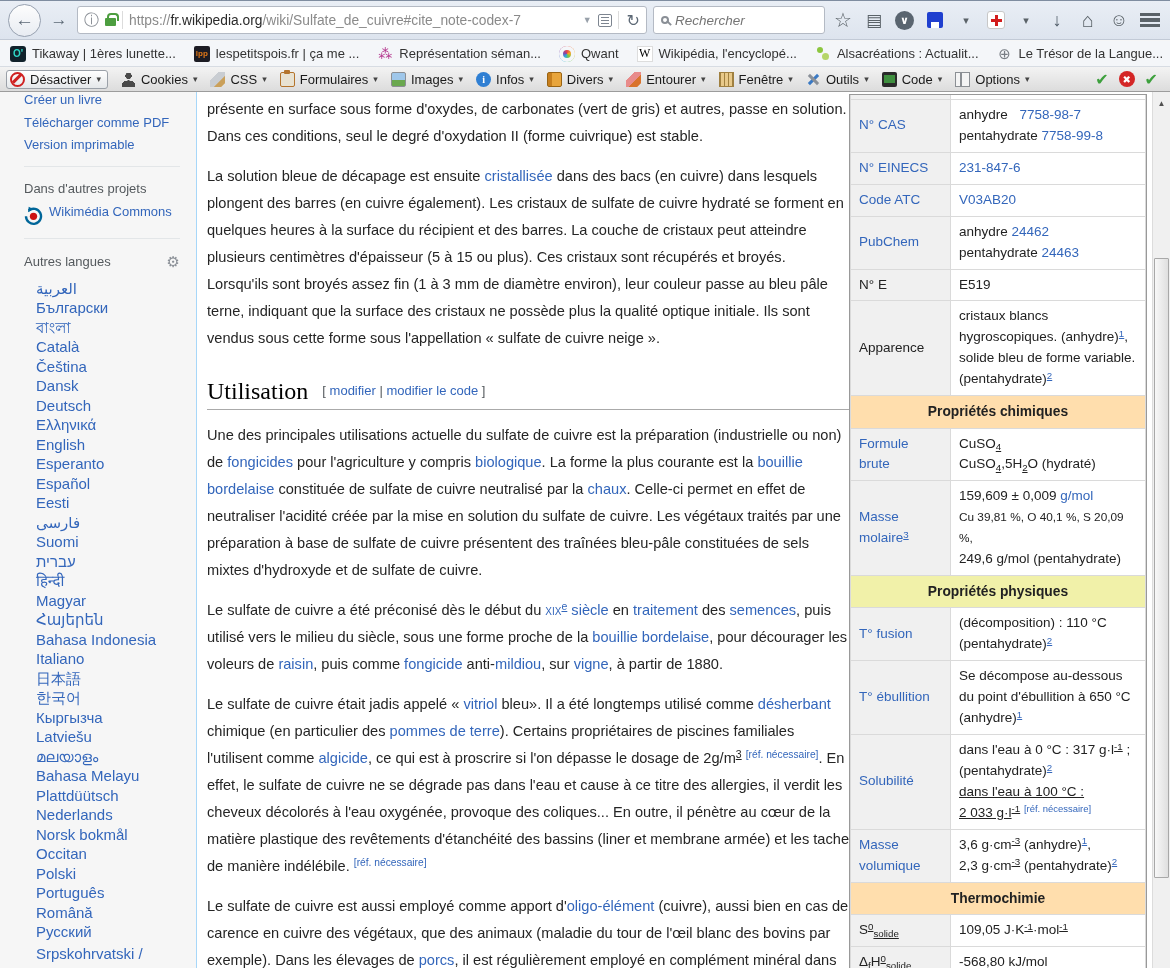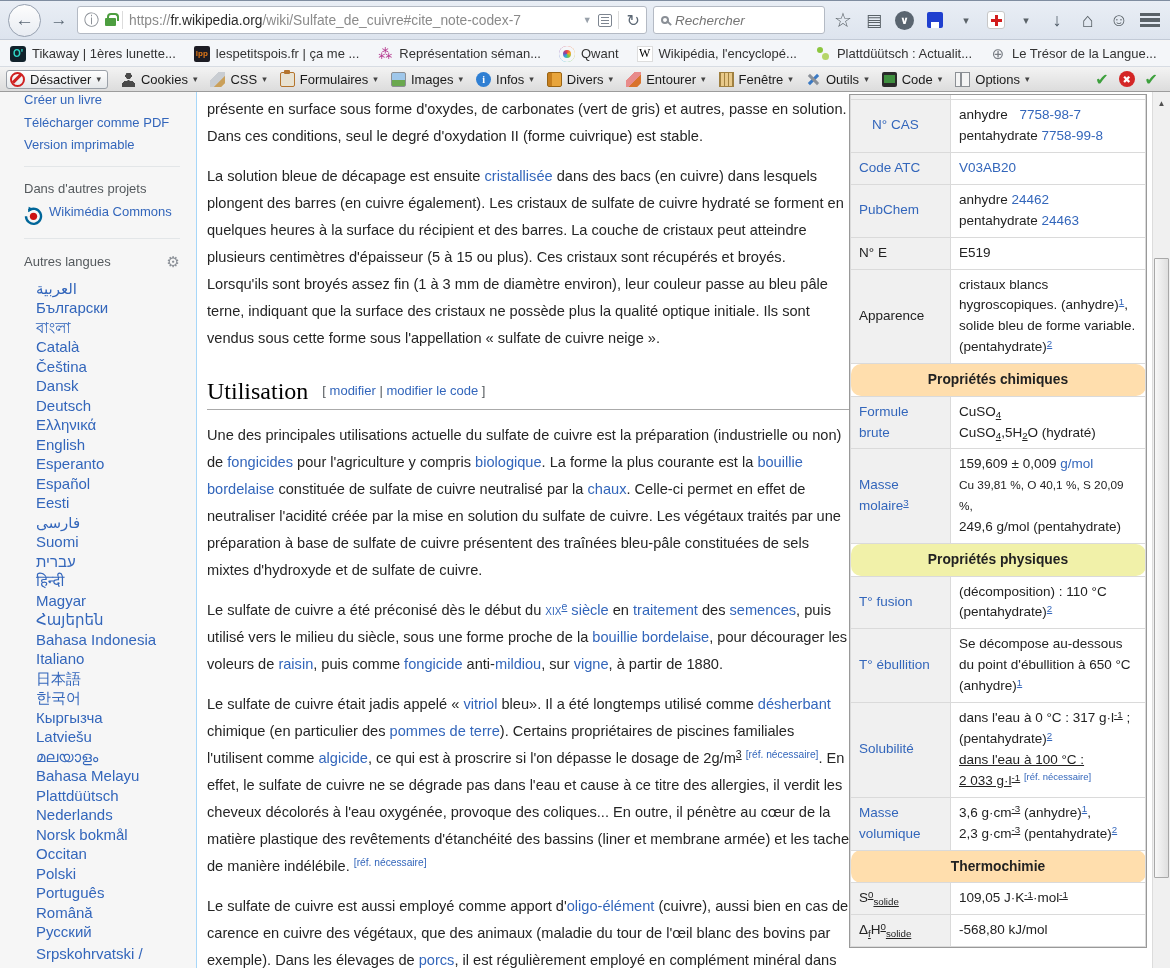--- a/index.html
+++ b/index.html
@@ -116,21 +116,21 @@
   .sc  { font-variant:small-caps; }
   .ref { font-size:70%; position:relative; top:-0.5em; color:#36b; line-height:0; }
   .small { font-size:11.8px; }
   .u { text-decoration:underline; }
 
   
   #infobox { position:absolute; top:2px; right:5px; width:298px; border:1px solid #999; background:#fff; }
   .ibx { width:100%; border-collapse:collapse; font-size:13.5px; color:#222; }
   .ibx td { border:1px solid #dadada; padding:5px 8px; line-height:1.55; vertical-align:middle; }
   .ib-l { background:#f0f0f0; width:100px; }
-  .ib-h { text-align:center; font-weight:bold; padding:3px; font-size:13.8px;border-radius:10px; }
+  .ib-h { text-align:center; font-weight:bold; padding:3px; font-size:13.8px; }
   .tone-orange { background:#ffdead; }
   .tone-yellow { background:#f1f1a9; }
   .ib-sp td { padding:2px; border-top:none; }
 
   
   #scrollbar { position:absolute; right:0; top:0; width:18px; height:100%; background:#f0f0f0; border-left:1px solid #dcdcdc; }
   #sb-up { position:absolute; top:4px; left:0; width:17px; height:16px; color:#505050; font-size:8px; text-align:center; line-height:16px; }
   #sb-thumb { position:absolute; top:166px; left:1px; width:15px; height:620px; background:linear-gradient(90deg,#f8f8f8,#dfdfdf); border:1px solid #a8a8a8; border-radius:1px; }
 </style>
 </head>
@@ -190,21 +190,21 @@
     <div class="bm">
       <span class="bmic ic-qwant"></span>
       <span>Qwant</span>
     </div>
     <div class="bm">
       <span class="bmic ic-wikipedia"></span>
       <span>Wikipédia, l'encyclopé...</span>
     </div>
     <div class="bm">
       <span class="bmic ic-alsa"></span>
-      <span>Plattdüütsch : Actualit...</span>
+      <span>Alsacréations : Actualit...</span>
     </div>
     <div class="bm">
       <span class="bmic ic-globe"></span>
       <span>Le Trésor de la Langue...</span>
     </div>
   </div>
 
 <div id="devbar">
   <div style="display:flex;align-items:center;gap:13px;">
 
@@ -358,24 +358,30 @@
       </div>
 
     <div id="infobox">
       <table class="ibx">
           <tbody>
             <tr class="ib-sp">
               <td class="ib-l"></td>
               <td></td>
             </tr>
             <tr>
-              <td class="ib-l"><a href="#" class="link" style="text-decoration: none; margin-left: 13px;">N° CAS</a></td>
+              <td class="ib-l"><a href="#" class="link" style="text-decoration: none;">N° CAS</a></td>
               <td class="ib-v">
                 <div class="vline"><span style="text-decoration: none;">anhydre </span><a href="#" class="link" style="text-decoration: none; margin-left: 8px;">7758-98-7</a></div>
                 <div class="vline"><span style="text-decoration: none;">pentahydrate </span><a href="#" class="link" style="text-decoration: none;">7758-99-8</a></div>
+              </td>
+            </tr>
+            <tr>
+              <td class="ib-l"><a href="#" class="link" style="text-decoration: none;">N° EINECS</a></td>
+              <td class="ib-v">
+                <div class="vline"><a href="#" class="link" style="text-decoration: none;">231-847-6</a></div>
               </td>
             </tr>
             <tr>
               <td class="ib-l"><a href="#" class="link" style="text-decoration: none;">Code ATC</a></td>
               <td class="ib-v">
                 <div class="vline"><a href="#" class="link" style="text-decoration: none;">V03AB20</a></div>
               </td>
             </tr>
             <tr>
               <td class="ib-l"><a href="#" class="link" style="text-decoration: none;">PubChem</a></td>

